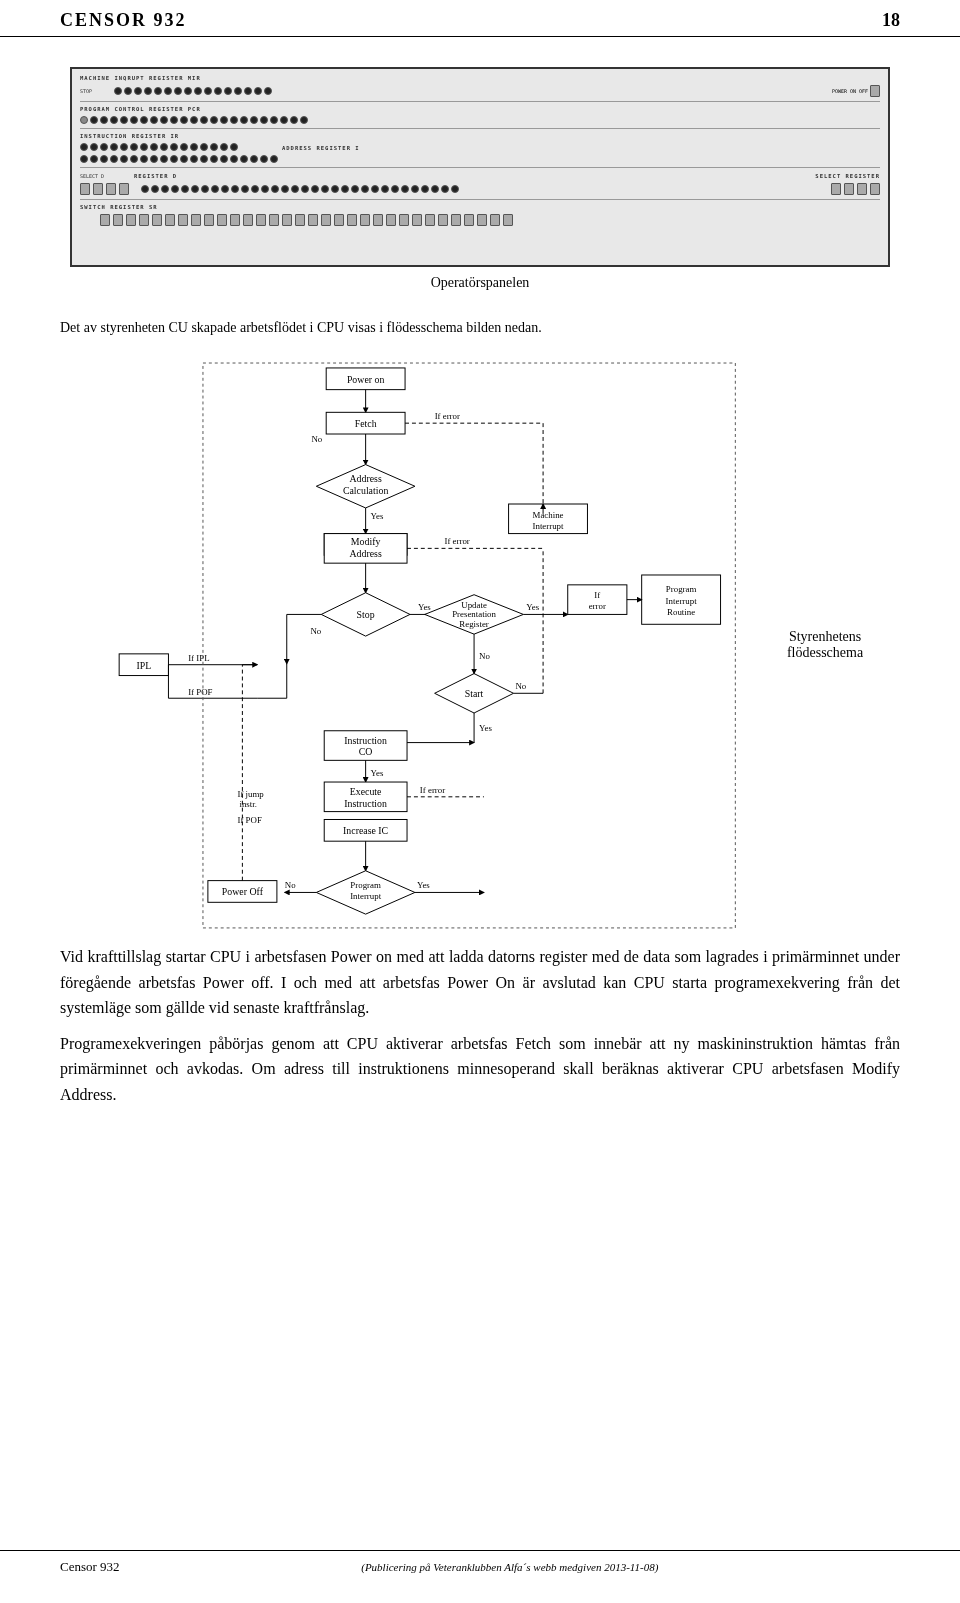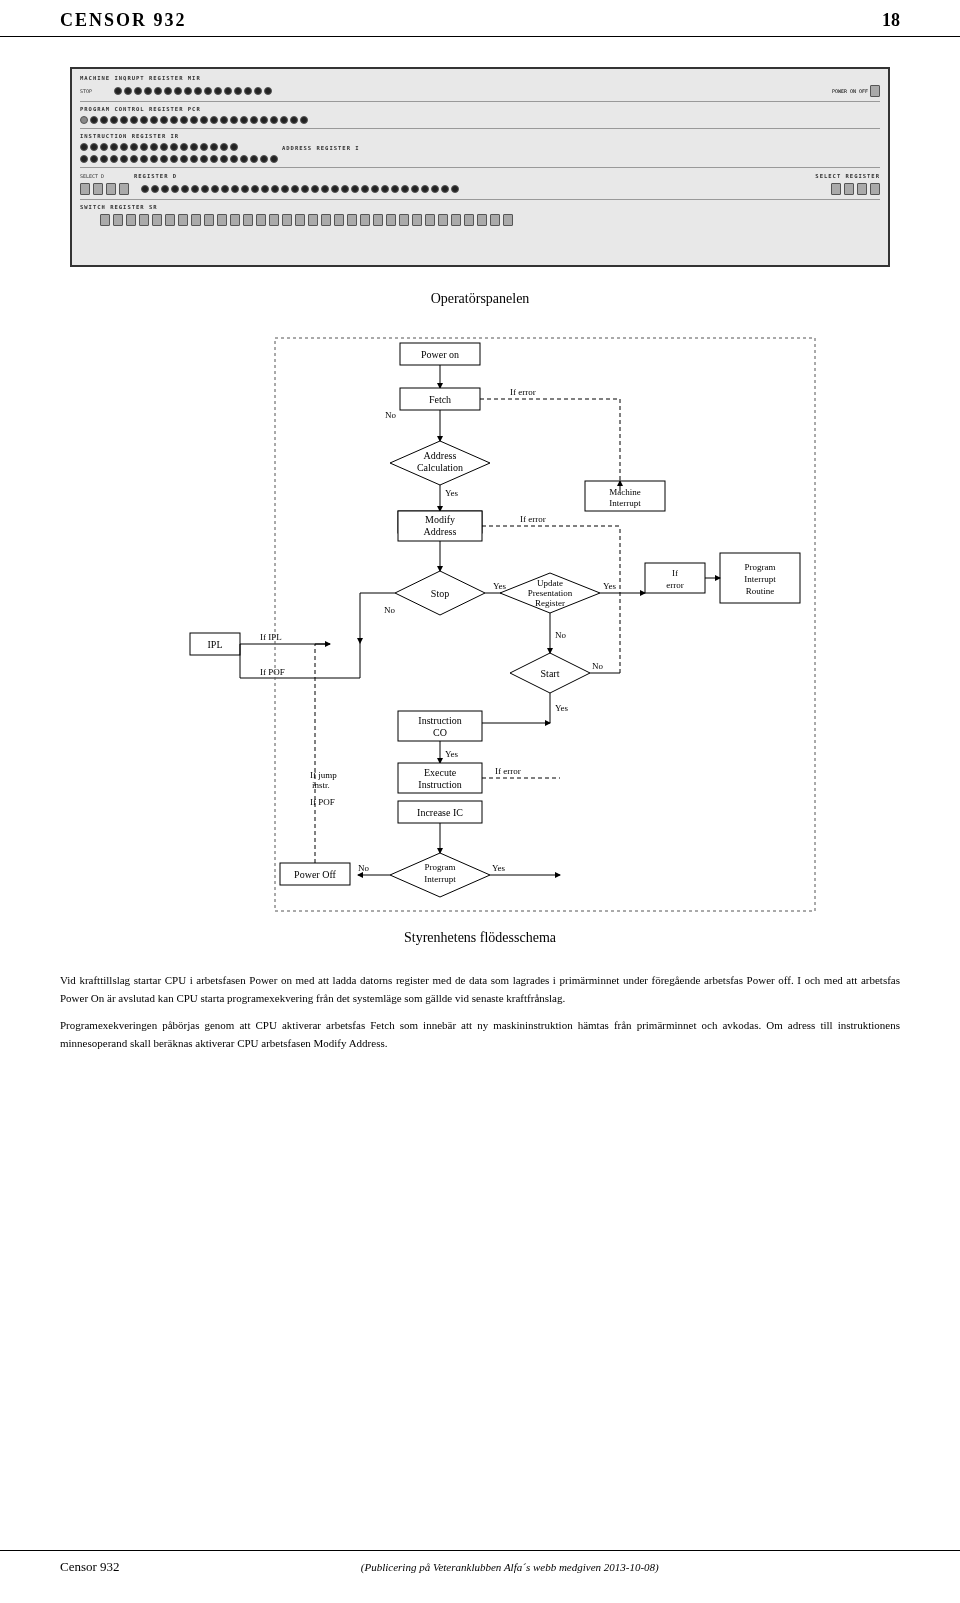--- a/index.html
+++ b/index.html
@@ -108,61 +108,61 @@
       font-size: 5.5px;
       font-weight: bold;
       text-align: center;
       color: #333;
       letter-spacing: 1px;
     }
 
     .caption {
       text-align: center;
       font-size: 14px;
-      margin-top: 24px;
+      margin-top: 8px;
       margin-bottom: 16px;
     }
 
     
     .section-heading {
       font-size: 18px;
       font-weight: bold;
       margin: 16px 0 8px 0;
     }
 
     
     .intro-para {
       font-size: 14px;
       line-height: 1.5;
       margin-bottom: 16px;
     }
 
     
     .flowchart-container {
       display: flex;
-      flex-direction: column;
+      flex-direction: row;
       align-items: center;
       margin: 10px 0 10px 0;
     }
 
     .flowchart-svg {
       width: 700px;
       height: 580px;
     }
 
     .flowchart-caption {
       text-align: center;
       font-size: 14px;
       margin-top: 17px;
       margin-bottom: 16px;
     }
 
     
     .body-text {
-      font-size: 11px;
+      font-size: 16px;
       line-height: 1.6;
       text-align: justify;
       margin-bottom: 10px;
     }
 
     
     .page-footer {
       position: absolute;
       bottom: 20px;
       left: 0;
@@ -395,20 +395,21 @@
               <div class="switch"></div>
               <div class="switch"></div>
           </div>
         </div>
       </div>
     </div>
     <div class="caption">Operatörspanelen</div>
   </div>
 
 
+  <p class="intro-para">Det av styrenheten CU skapade arbetsflödet i CPU visas i flödesschema bilden nedan.</p>
 
   <div class="flowchart-container">
     <svg class="flowchart-svg" viewBox="0 0 700 580" xmlns="http://www.w3.org/2000/svg">
       <style>
         .fc-text { font-family: "Times New Roman", serif; font-size: 10px; fill: #000; text-anchor: middle; }
         .fc-text-sm { font-family: "Times New Roman", serif; font-size: 9px; fill: #000; text-anchor: middle; }
         .fc-label { font-family: "Times New Roman", serif; font-size: 9px; fill: #000; }
         .fc-rect { fill: #fff; stroke: #000; stroke-width: 1; }
         .fc-diamond { fill: #fff; stroke: #000; stroke-width: 1; }
         .fc-line { stroke: #000; stroke-width: 1; fill: none; }
@@ -568,15 +569,15 @@
     <div class="flowchart-caption">Styrenhetens flödesschema</div>
   </div>
 
   <p class="body-text">Vid krafttillslag startar CPU i arbetsfasen Power on med att ladda datorns register med de data som lagrades i primärminnet under föregående arbetsfas Power off. I och med att arbetsfas Power On är avslutad kan CPU starta programexekvering från det systemläge som gällde vid senaste kraftfrånslag.</p>
   <p class="body-text">Programexekveringen påbörjas genom att CPU aktiverar arbetsfas Fetch som innebär att ny maskininstruktion hämtas från primärminnet och avkodas. Om adress till instruktionens minnesoperand skall beräknas aktiverar CPU arbetsfasen Modify Address.</p>
 
 </div>
 
 <div class="page-footer">
   <span class="footer-left">Censor 932</span>
-  <span class="footer-center">(Publicering på Veteranklubben Alfa´s webb medgiven 2013-10-08)</span>
+  <span class="footer-center">(Publicering på Veteranklubben Alfa´s webb medgiven 2013-11-08)</span>
   <span class="footer-right"></span>
 </div>
 
 </body></html>

